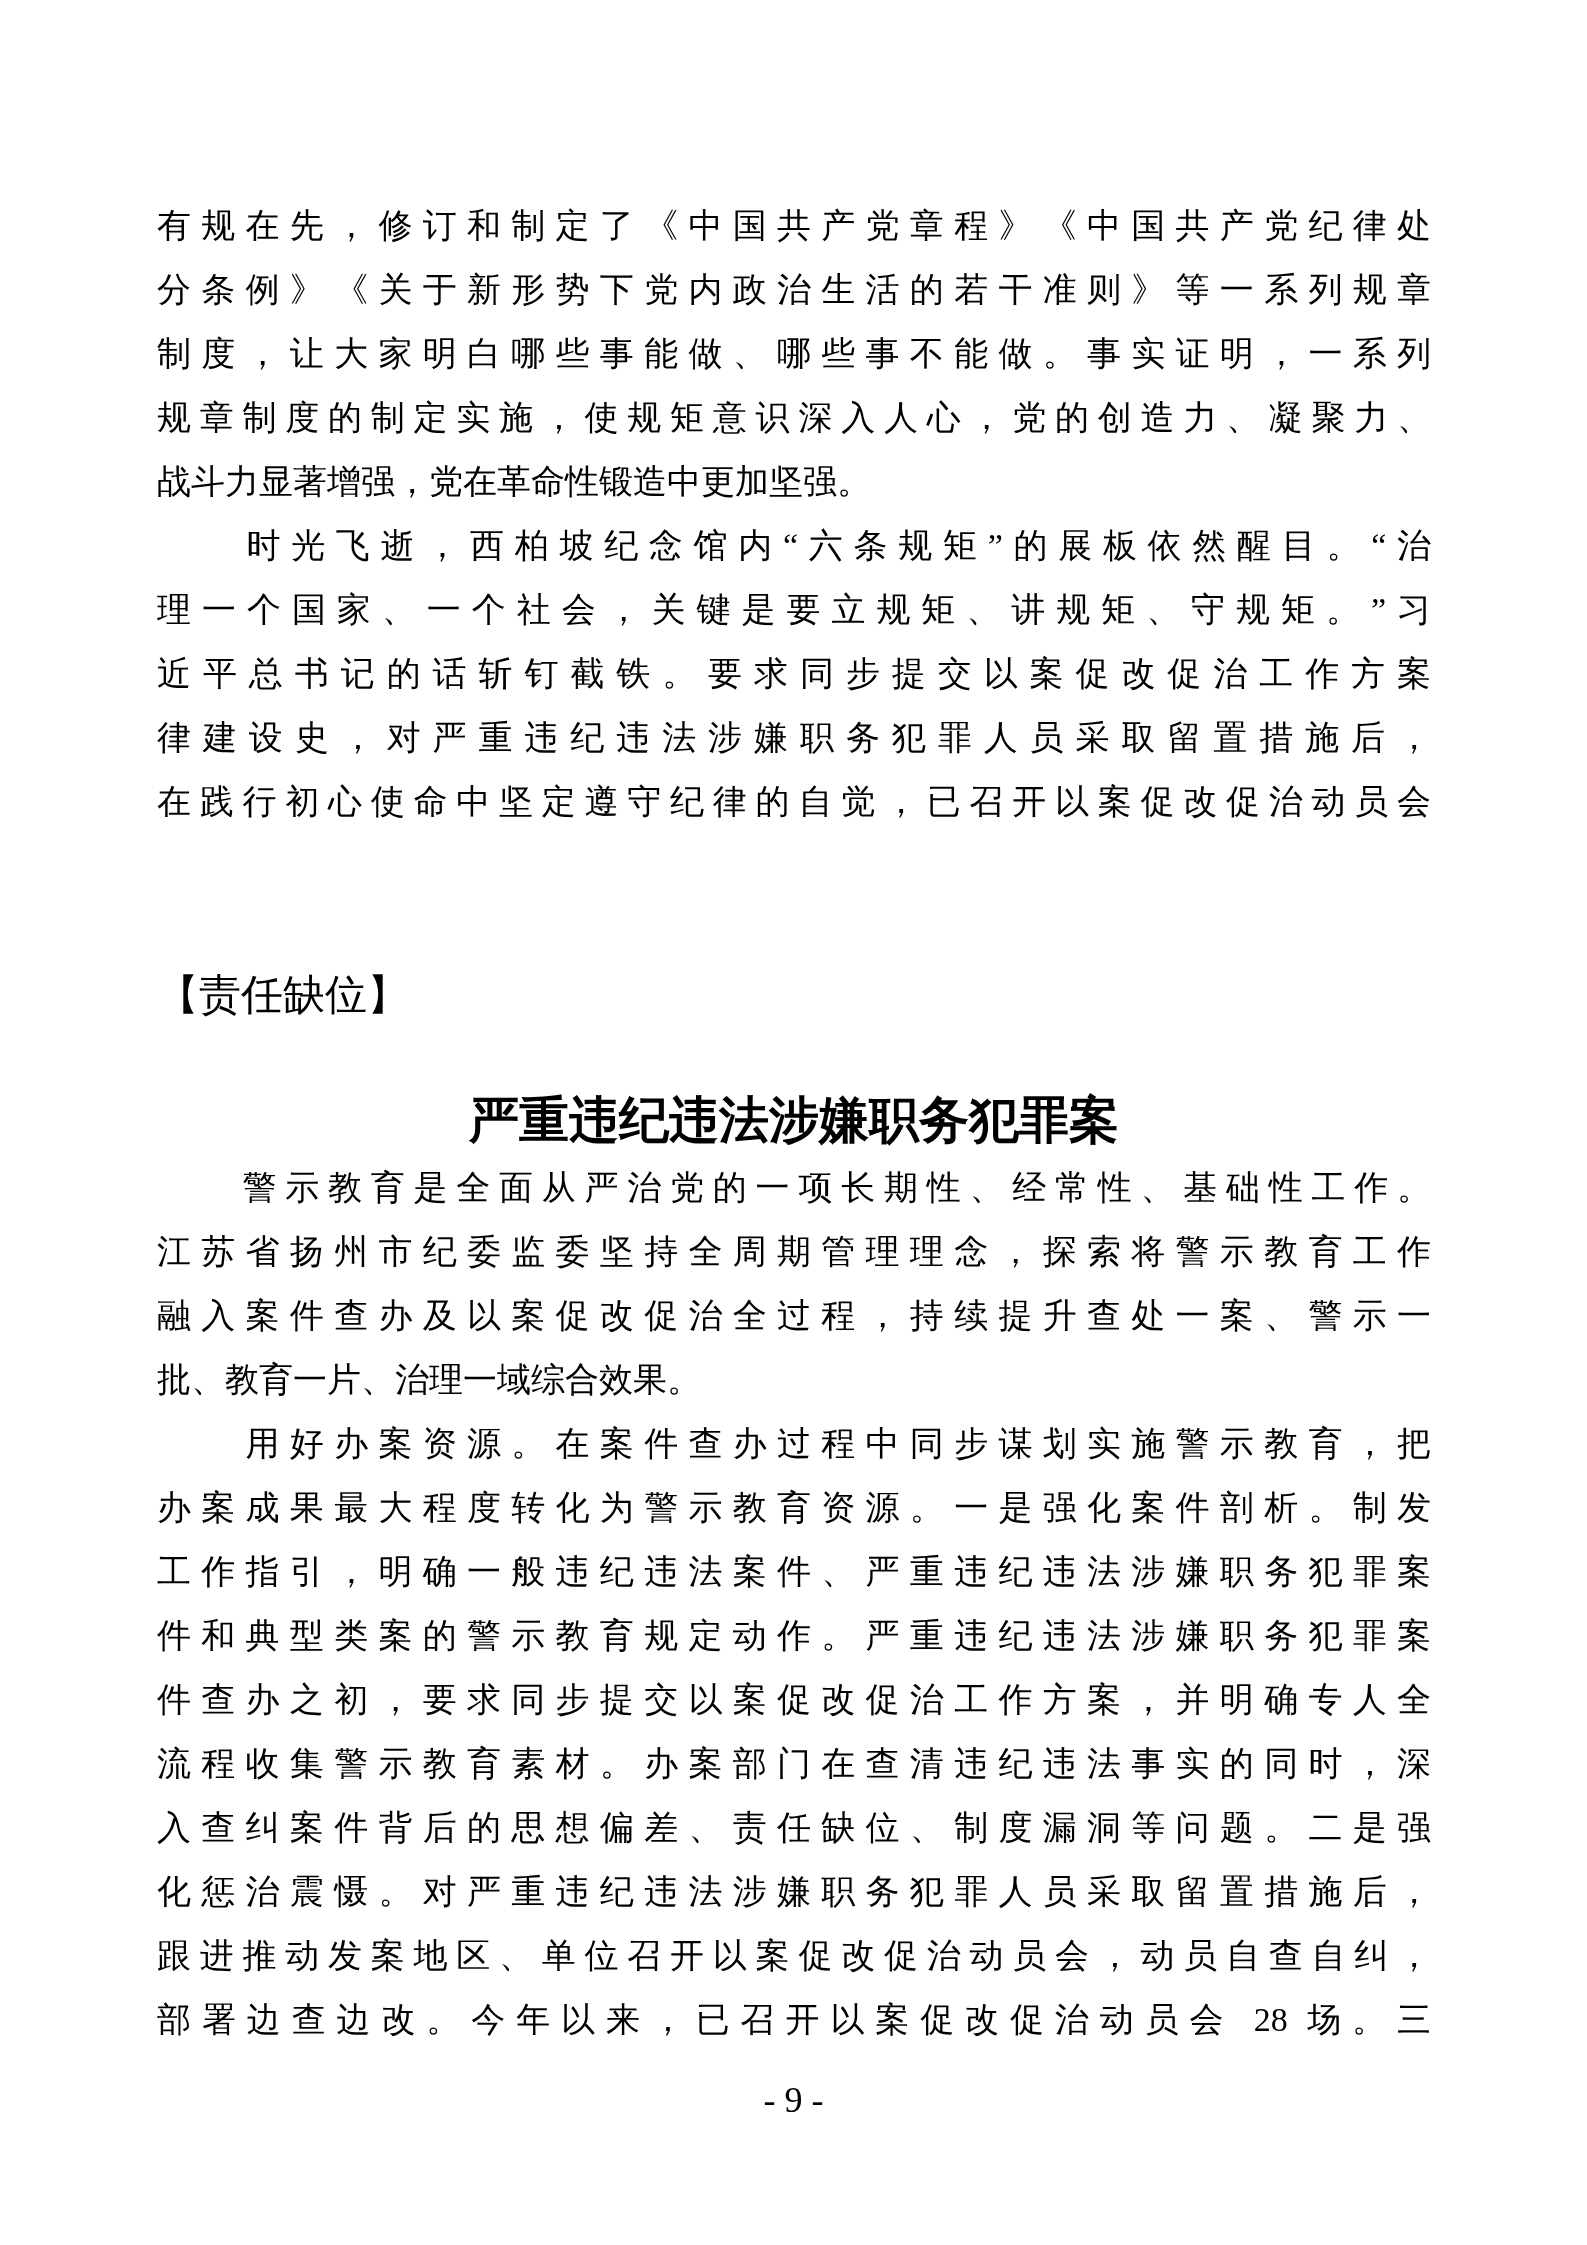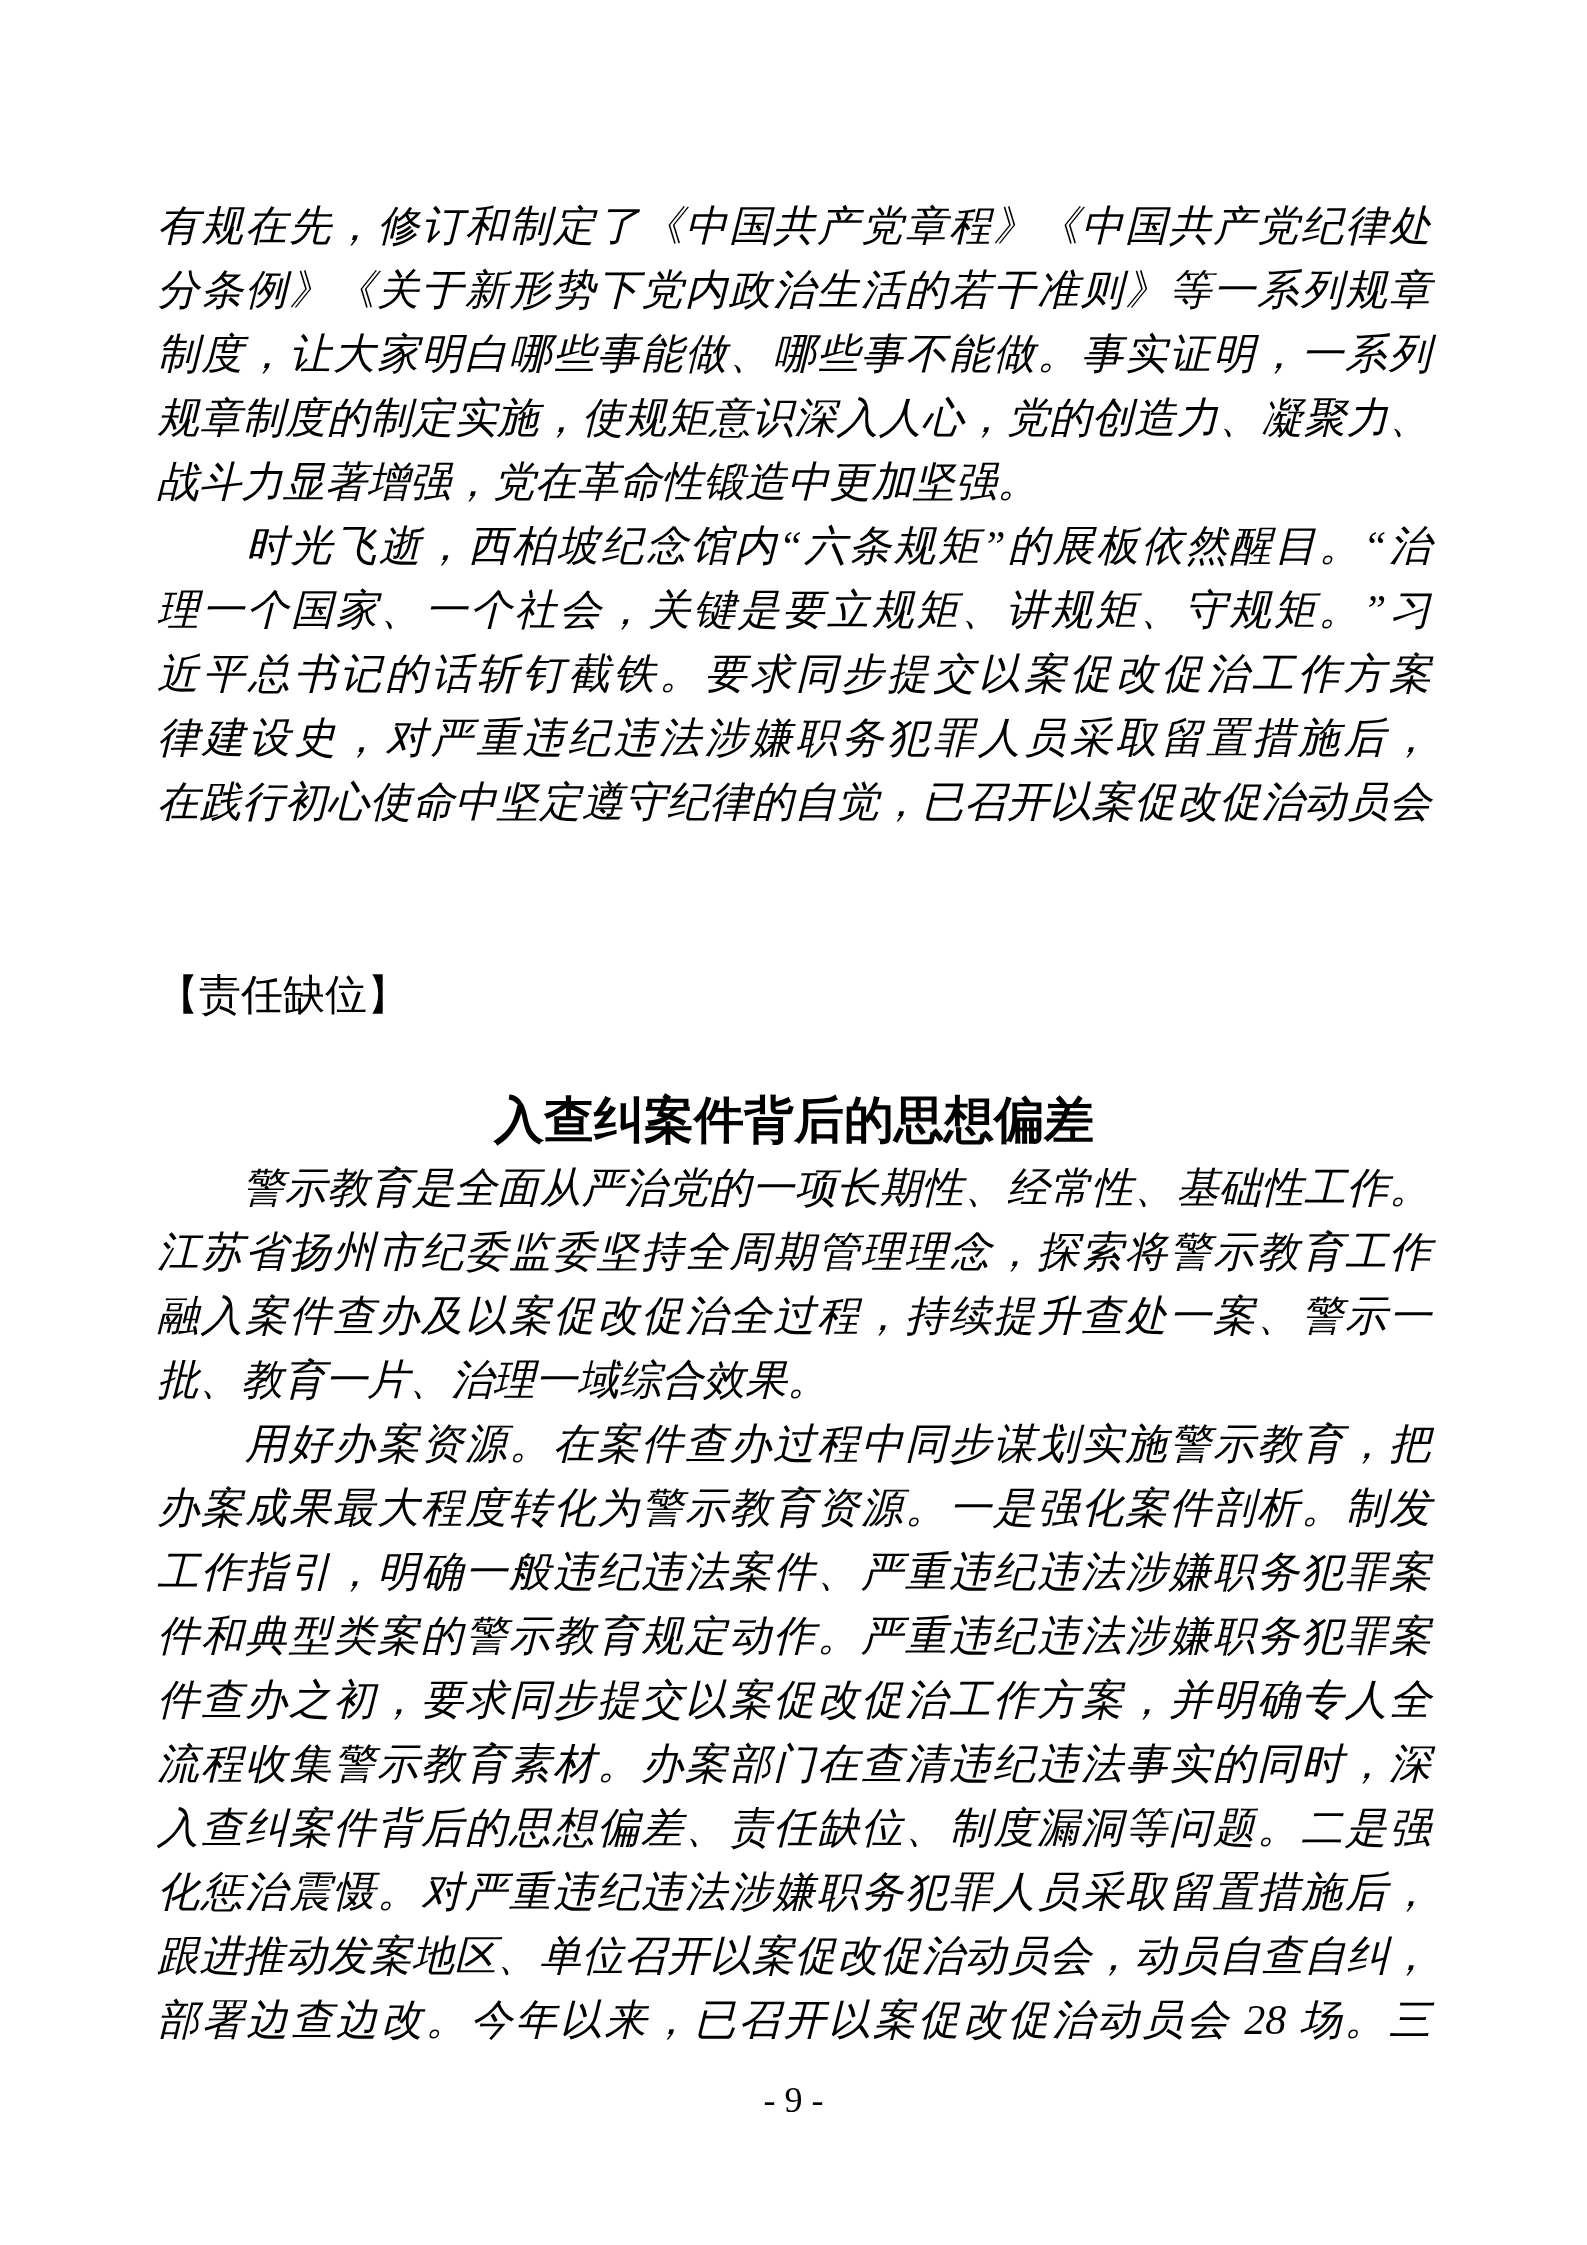--- a/index.html
+++ b/index.html
@@ -23,26 +23,25 @@
     overflow: hidden;
   }
   .column {
     position: absolute;
     left: 157px;
     width: 1274px;
   }
   .line {
     height: 64px;
     line-height: 64px;
-    font-size: 42px;
+    font-size: 34px;
     letter-spacing: 0;
     text-align: justify;
     text-align-last: justify;
     white-space: pre-wrap;
-    font-style: italic;
   }
   .line.para-end {
     text-align-last: left;
   }
   #intro-block { top: 194px; }
   #article-block { top: 1156px; }
   #section-header {
     position: absolute;
     left: 157px;
     top: 963px;
@@ -85,21 +84,21 @@
     <div class="line para-end">战斗力显著增强，党在革命性锻造中更加坚强。</div>
     <div class="line">　　时光飞逝，西柏坡纪念馆内“六条规矩”的展板依然醒目。“治</div>
     <div class="line">理一个国家、一个社会，关键是要立规矩、讲规矩、守规矩。”习</div>
     <div class="line">近平总书记的话斩钉截铁。要求同步提交以案促改促治工作方案</div>
     <div class="line">律建设史，对严重违纪违法涉嫌职务犯罪人员采取留置措施后，</div>
     <div class="line">在践行初心使命中坚定遵守纪律的自觉，已召开以案促改促治动员会</div>
   </div>
 
   <div id="section-header">【责任缺位】</div>
 
-  <div id="article-title">入查纠案件背后的思想偏差</div>
+  <div id="article-title">严重违纪违法涉嫌职务犯罪案</div>
 
   <div class="column" id="article-block">
     <div class="line">　　警示教育是全面从严治党的一项长期性、经常性、基础性工作。</div>
     <div class="line">江苏省扬州市纪委监委坚持全周期管理理念，探索将警示教育工作</div>
     <div class="line">融入案件查办及以案促改促治全过程，持续提升查处一案、警示一</div>
     <div class="line para-end">批、教育一片、治理一域综合效果。</div>
     <div class="line">　　用好办案资源。在案件查办过程中同步谋划实施警示教育，把</div>
     <div class="line">办案成果最大程度转化为警示教育资源。一是强化案件剖析。制发</div>
     <div class="line">工作指引，明确一般违纪违法案件、严重违纪违法涉嫌职务犯罪案</div>
     <div class="line">件和典型类案的警示教育规定动作。严重违纪违法涉嫌职务犯罪案</div>

